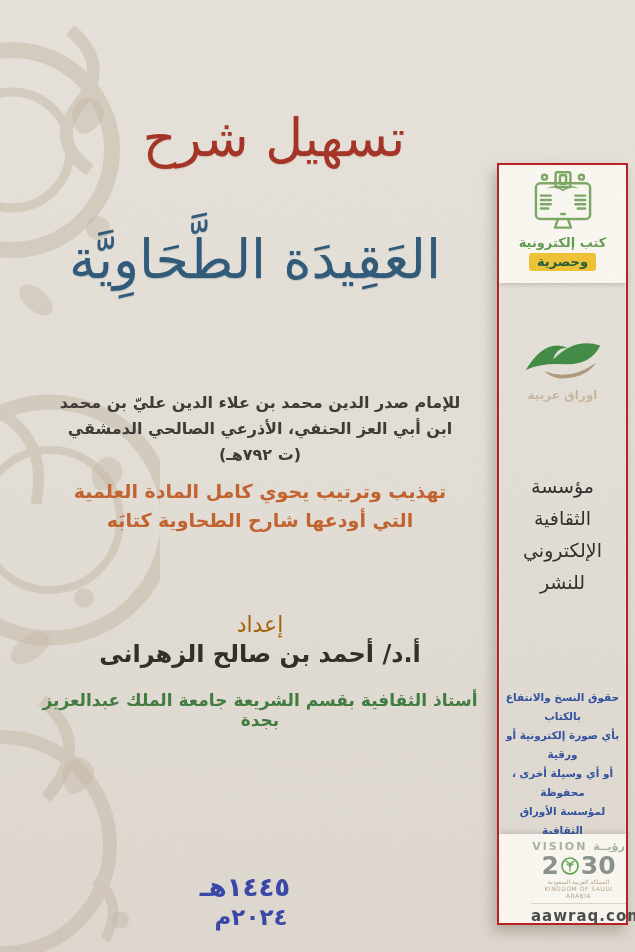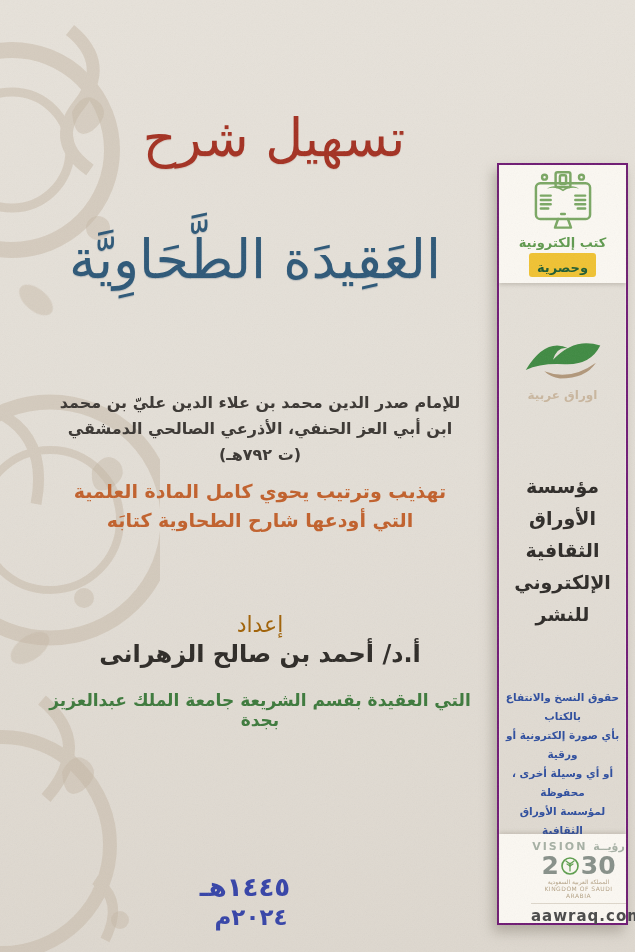--- a/index.html
+++ b/index.html
@@ -27,33 +27,33 @@
     font-weight:bold;color:#c2612c;}
   .prep-label{top:612px;left:30px;width:460px;font-size:22px;color:#a16207;font-weight:500;}
   .editor-name{top:640px;left:30px;width:460px;font-size:24px;color:#2e2b27;font-weight:bold;}
   .editor-title{top:690px;left:30px;width:460px;font-size:17px;color:#3d7a3c;font-weight:bold;}
   .date{top:872px;left:20px;width:450px;color:#3644a8;font-weight:bold;}
   .date .hijri{font-size:26px;line-height:30px;}
   .date .greg{font-size:23px;line-height:30px;transform:translateX(6px);}
 
   
   .sidebar{position:absolute;left:497px;top:163px;width:131px;height:762px;
-    border:2px solid #701a75;box-sizing:border-box;
+    border:2px solid #b91c1c;box-sizing:border-box;
     box-shadow:-4px 7px 12px rgba(95,85,72,.35), inset 0 0 0 1px rgba(255,255,255,.25);
     background:transparent;direction:rtl;}
   .card{position:absolute;left:0;width:100%;background:#fbf8f2;box-sizing:border-box;}
   .ebook-card{top:0;height:118px;padding-top:6px;text-align:center;
     box-shadow:0 2px 4px rgba(100,90,75,.25);}
   .ebook-card .l1{font-size:13px;font-weight:bold;color:#5f9a4e;margin-top:0;}
   .ebook-pill{display:inline-block;margin-top:3px;background:#f0c232;color:#1f5c33;
-    font-size:13px;font-weight:bold;padding:7px 8px 2px;border-radius:3px;}
+    font-size:13px;font-weight:bold;padding:1px 8px 2px;border-radius:3px;}
   .logo-block{position:absolute;top:163px;left:0;width:100%;text-align:center;}
   .logo-block .logo-text{font-size:12px;color:#c9b69e;margin-top:2px;font-weight:bold;}
   .publisher{position:absolute;top:305px;left:0;width:100%;text-align:center;
-    font-size:19px;font-weight:bold;color:#2e2b28;line-height:32px;}
+    font-size:19px;font-weight:normal;color:#2e2b28;line-height:32px;}
   .copyright{position:absolute;top:523px;left:0;width:100%;text-align:center;
     font-size:10.5px;font-weight:bold;color:#2d4d9e;line-height:19px;}
   .vision-card{bottom:0;height:89px;text-align:center;padding-top:6px;
     box-shadow:0 -2px 4px rgba(100,90,75,.2);padding-left:32px;}
   .vision-row1{font-size:11px;letter-spacing:2px;color:#a6b0a4;font-weight:bold;direction:ltr;}
   .vision-row1 .ar{letter-spacing:0;}
   .vision-year{direction:ltr;font-size:25px;font-weight:bold;color:#879089;line-height:25px;
     display:flex;align-items:center;justify-content:center;gap:1px;}
   .kingdom{font-size:6px;color:#b6a488;line-height:7px;letter-spacing:.5px;}
   .website{margin-top:4px;border-top:1px solid #ddd6ca;padding-top:3px;
@@ -99,21 +99,21 @@
 
   <div class="block desc">
     <div>تهذيب وترتيب يحوي كامل المادة العلمية</div>
     <div>التي أودعها شارح الطحاوية كتابَه</div>
   </div>
 
   <div class="block prep-label">إعداد</div>
 
   <div class="block editor-name">أ.د/ أحمد بن صالح الزهرانى</div>
 
-  <div class="block editor-title">التي العقيدة بقسم الشريعة جامعة الملك عبدالعزيز  بجدة</div>
+  <div class="block editor-title">أستاذ الثقافية بقسم الشريعة جامعة الملك عبدالعزيز  بجدة</div>
 
   <div class="block date">
     <div class="hijri">١٤٤٥هـ</div>
     <div class="greg">٢٠٢٤م</div>
   </div>
 
   <div class="sidebar">
 
     <div class="card ebook-card">
       <svg width="74" height="64" viewBox="0 0 120 104" style="margin:0 auto">
@@ -137,21 +137,20 @@
     <div class="logo-block">
       <svg width="86" height="58" viewBox="0 0 120 80" style="margin:0 auto">
         <path d="M8 58 Q36 12 68 28 Q52 24 46 44 Q76 12 112 24 Q98 52 62 50 Q30 48 8 58 Z" fill="#3f8a42"></path>
         <path d="M34 60 Q70 74 106 48 Q92 70 56 70 Q42 68 34 60 Z" fill="#b1977a"></path>
       </svg>
       <div class="logo-text">اوراق عربية</div>
     </div>
 
     <div class="publisher">
       <div>مؤسسة</div>
-      <div>الأوراق</div>
       <div>الثقافية</div>
       <div>الإلكتروني</div>
       <div>للنشر</div>
     </div>
 
     <div class="copyright">
       <div>حقوق النسخ والانتفاع بالكتاب</div>
       <div>بأي صورة إلكترونية أو ورقية</div>
       <div>أو أي وسيلة أخرى ، محفوظة</div>
       <div>لمؤسسة الأوراق الثقافية</div>

